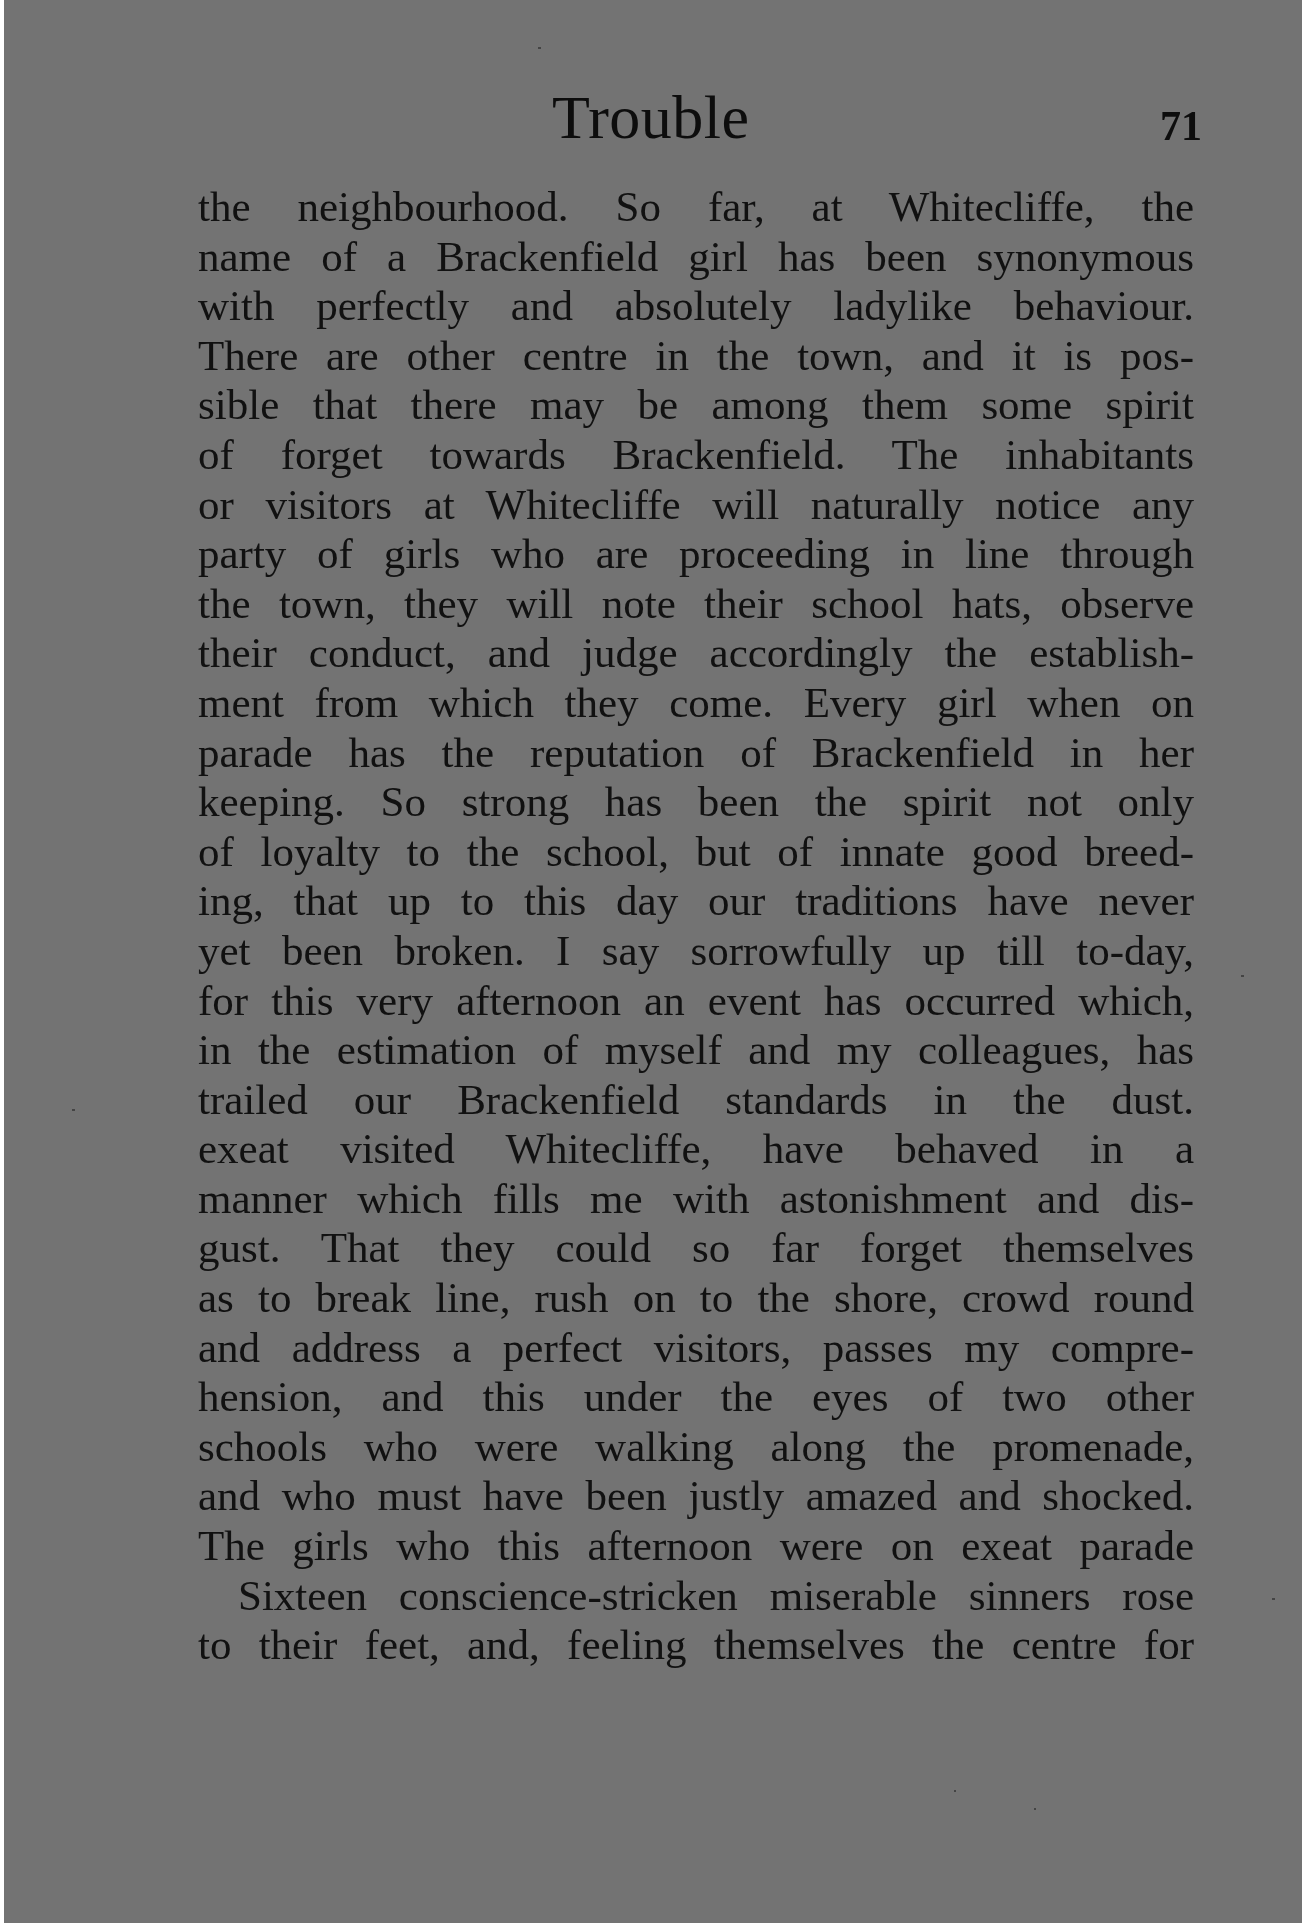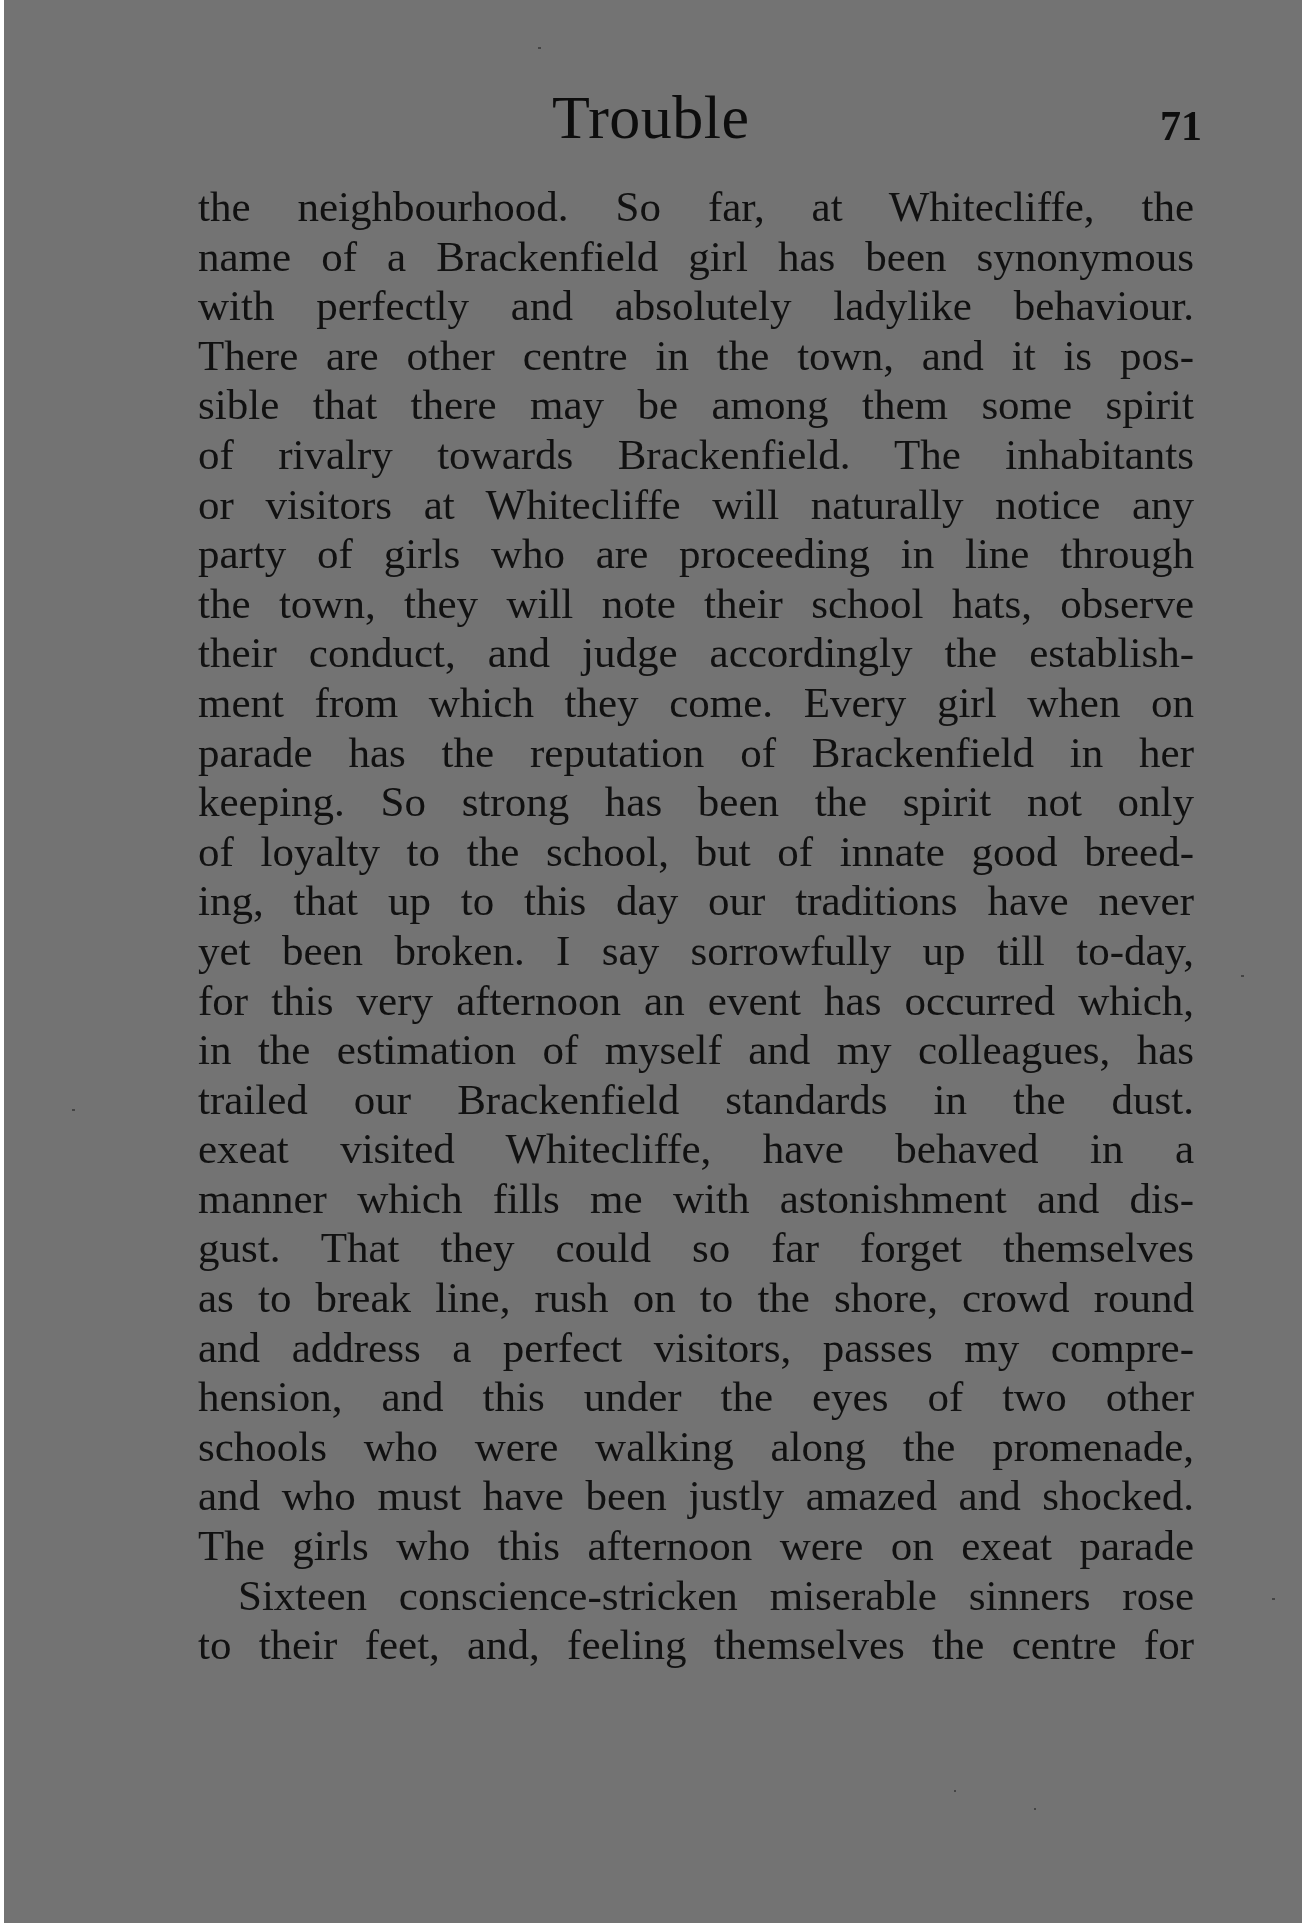--- a/index.html
+++ b/index.html
@@ -89,21 +89,21 @@
   </div>
 
   <div class="body-text">
 
     <div>
       <span class="line">the neighbourhood.  So far, at Whitecliffe, the</span>
       <span class="line">name of a Brackenfield girl has been synonymous</span>
       <span class="line">with perfectly and absolutely ladylike behaviour.</span>
       <span class="line">There are other centre in the town, and it is pos-</span>
       <span class="line">sible that there may be among them some spirit</span>
-      <span class="line">of rivalry towards Brackenfield.  The inhabitants</span>
+      <span class="line">of forget towards Brackenfield.  The inhabitants</span>
       <span class="line">or visitors at Whitecliffe will naturally notice any</span>
       <span class="line">party of girls who are proceeding in line through</span>
       <span class="line">the town, they will note their school hats, observe</span>
       <span class="line">their conduct, and judge accordingly the establish-</span>
       <span class="line">ment from which they come.  Every girl when on</span>
       <span class="line">parade has the reputation of Brackenfield in her</span>
       <span class="line">keeping.  So strong has been the spirit not only</span>
       <span class="line">of loyalty to the school, but of innate good breed-</span>
       <span class="line">ing, that up to this day our traditions have never</span>
       <span class="line">yet been broken.  I say sorrowfully up till to-day,</span>

